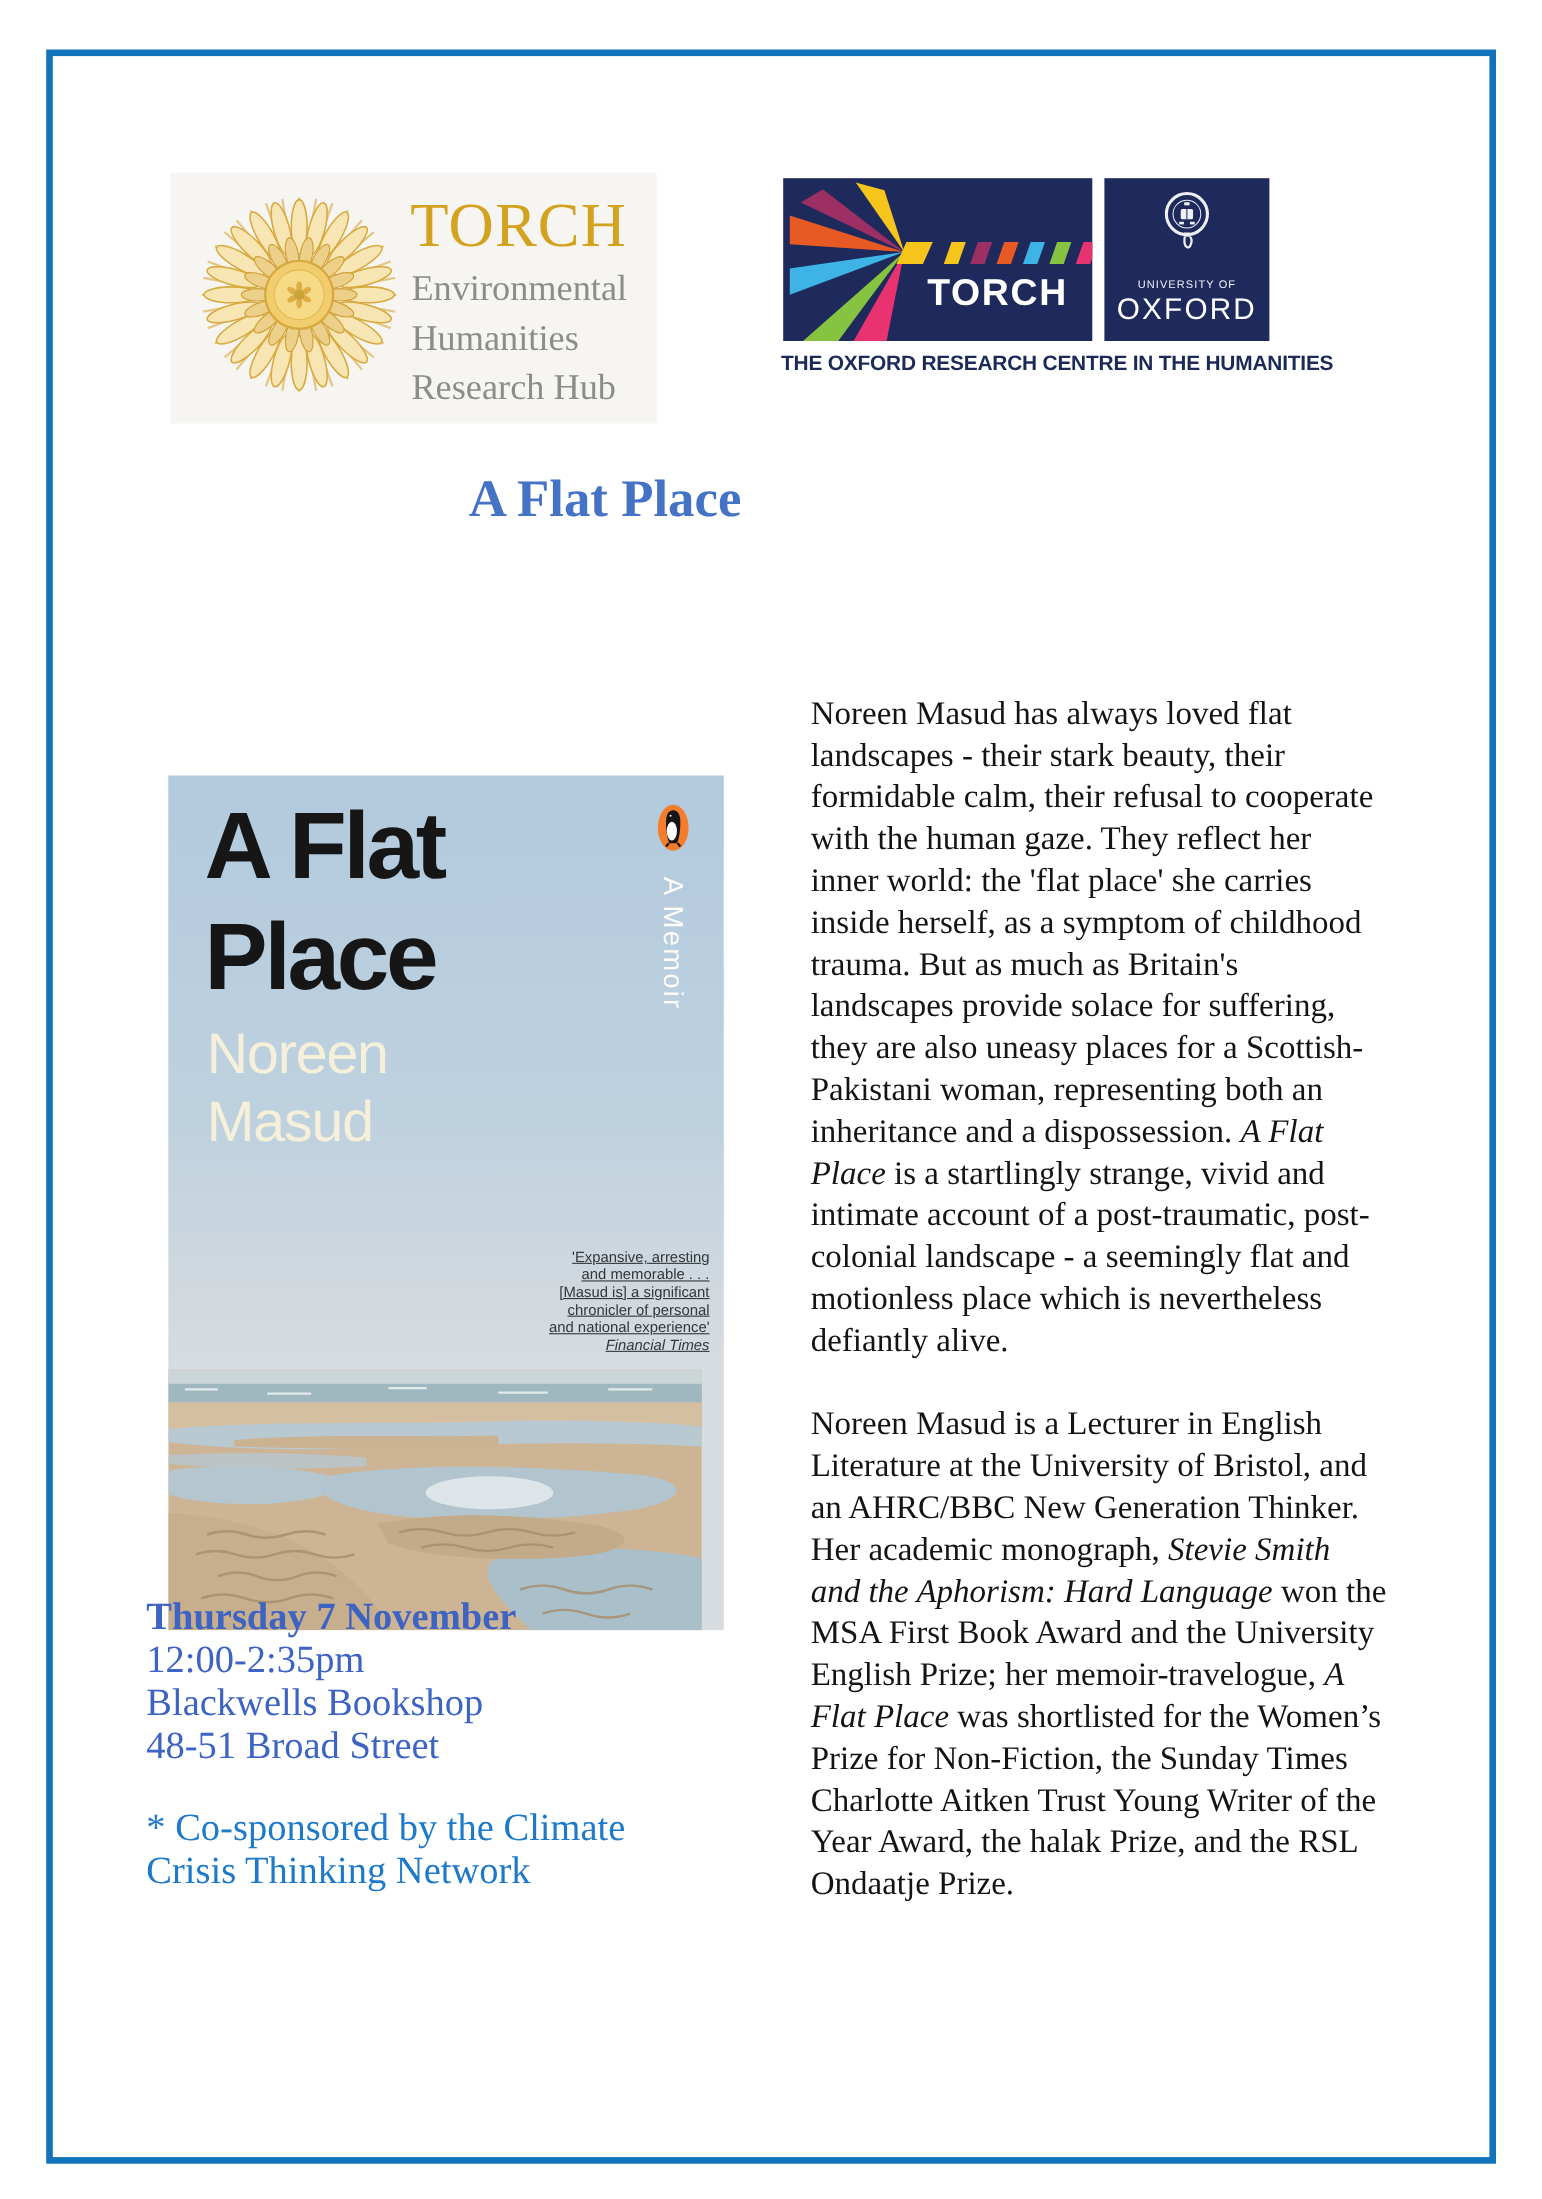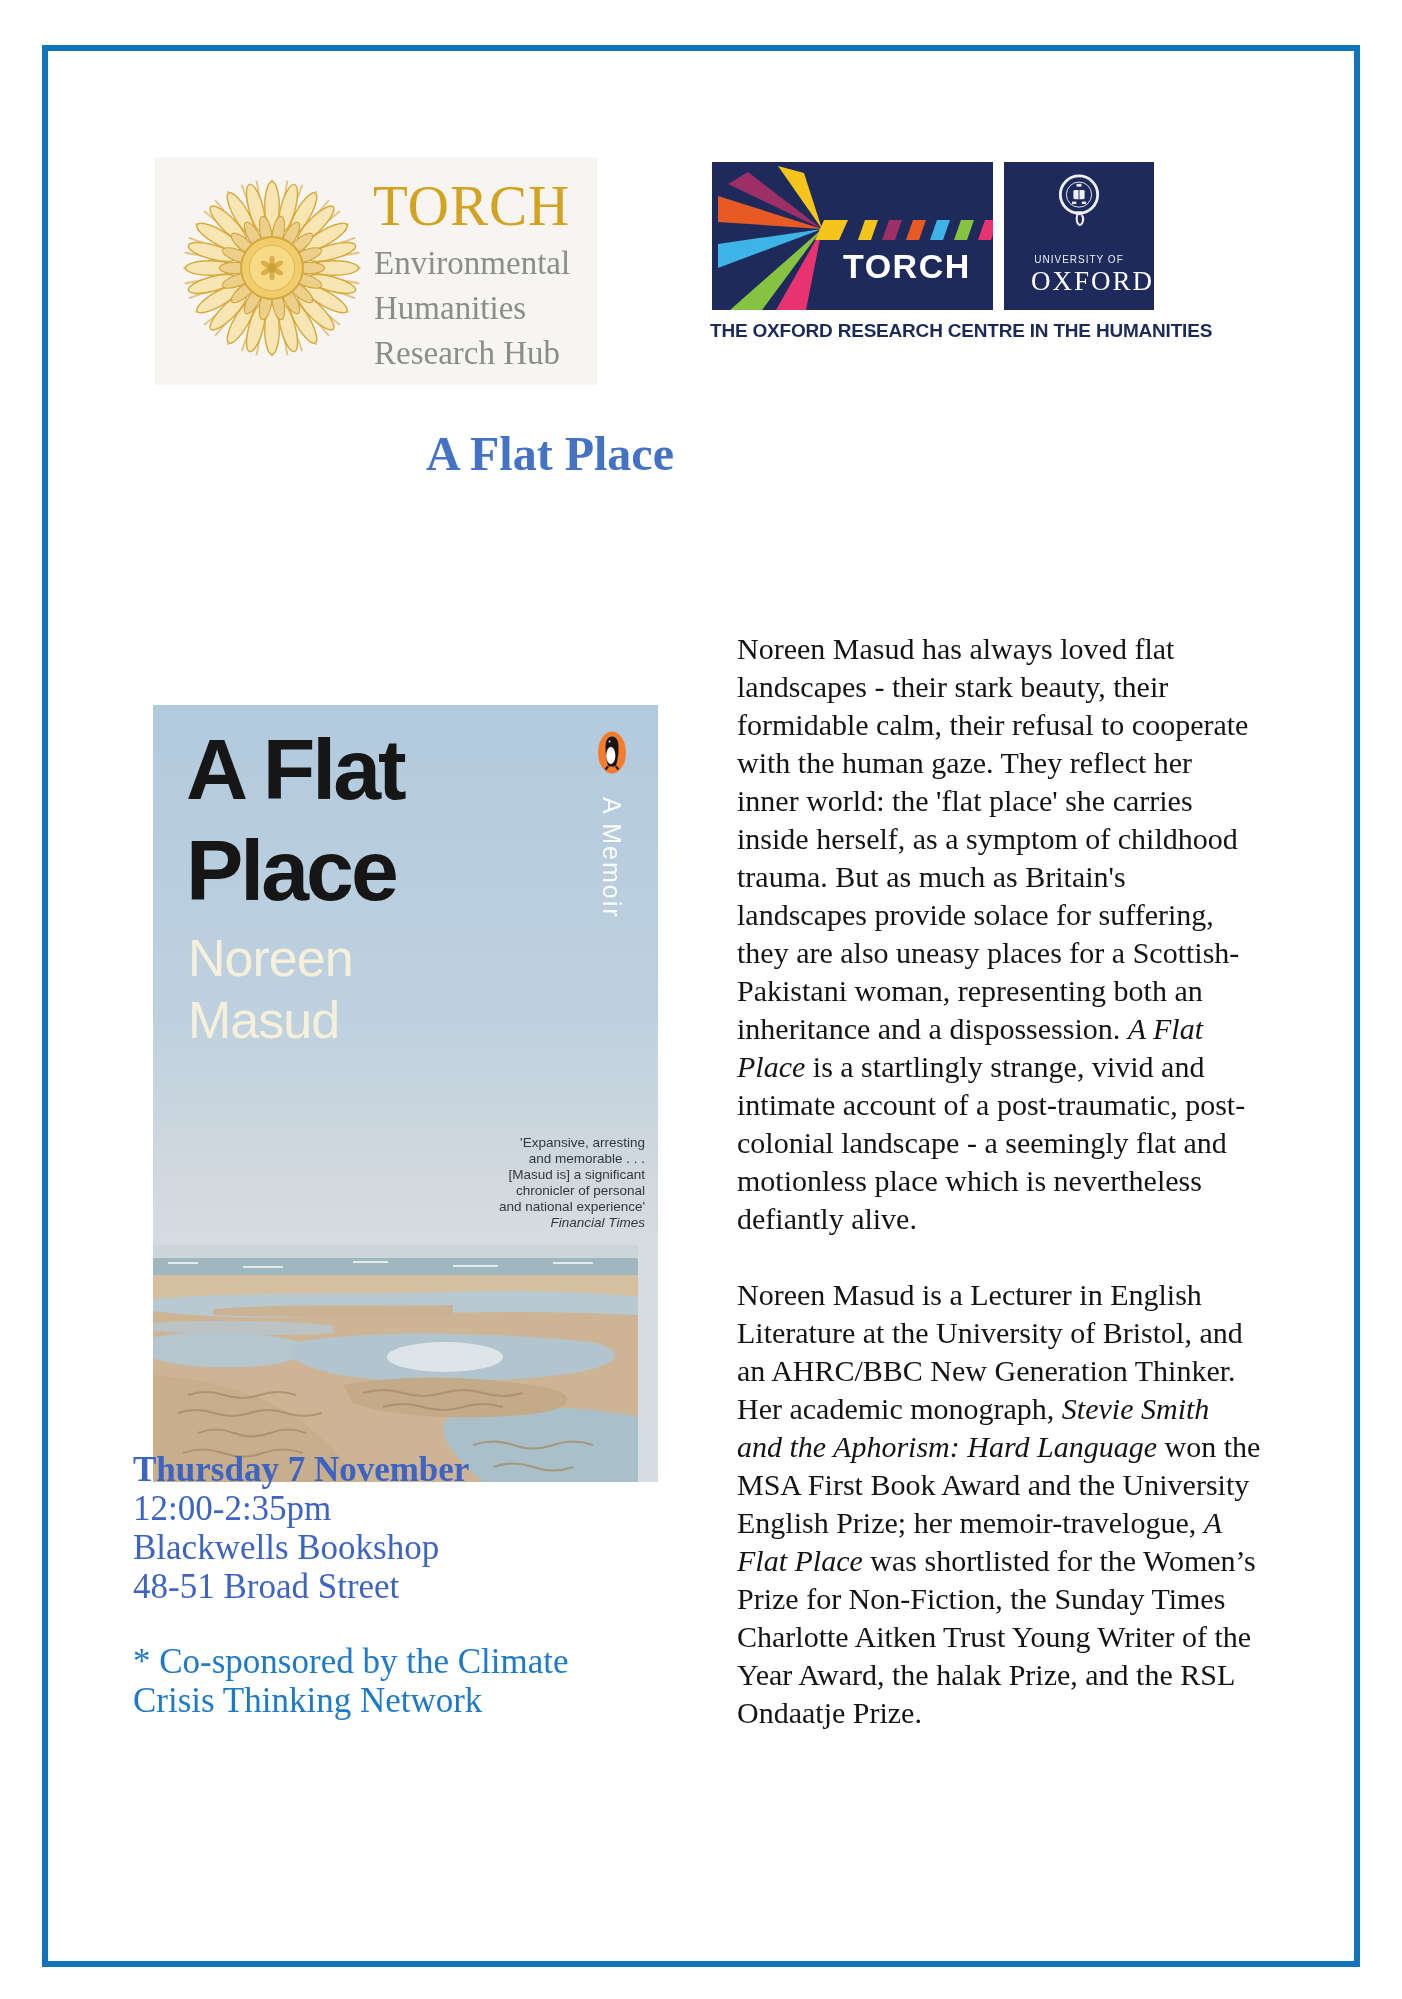--- a/index.html
+++ b/index.html
@@ -22,22 +22,22 @@
   .torch-box svg{position:absolute;left:0;top:0;width:281px;height:148px;}
   .torch-word{position:absolute;left:131px;top:85px;font-family:"Liberation Sans",sans-serif;
     font-size:34px;font-weight:600;color:#ffffff;letter-spacing:1.5px;}
 
   
   .oxford-box{position:absolute;left:1004px;top:162px;width:150px;height:148px;background:#1e2a5c;}
   .ox-crest{position:absolute;left:47px;top:8px;width:56px;height:66px;}
   .ox-l1{position:absolute;left:0;top:92px;width:150px;text-align:center;
     font-family:"Liberation Sans",sans-serif;font-size:10px;font-weight:400;
     color:#eef0f6;letter-spacing:1px;}
-  .ox-l2{position:absolute;left:0;top:104px;width:150px;text-align:right;
-    font-family:Liberation Serif, serif;font-size:27px;color:#ffffff;letter-spacing:2px;}
+  .ox-l2{position:absolute;left:0;top:104px;width:150px;text-align:center;
+    font-family:Liberation Sans, sans-serif;font-size:27px;color:#ffffff;letter-spacing:2px;}
 
   .logo-caption{position:absolute;left:710px;top:320px;width:450px;text-align:center;
     font-family:"Liberation Sans",sans-serif;font-weight:700;font-size:19px;color:#1c2a58;
     letter-spacing:-0.2px;white-space:nowrap;}
 
   
   .title{position:absolute;left:42px;top:426px;width:1016px;text-align:center;
     font-size:48px;font-weight:700;color:#4472c4;margin:0;}
   .subtitle{position:absolute;left:42px;top:534px;width:1016px;text-align:center;
     font-size:32px;font-weight:700;color:#4472c4;margin:0;}
@@ -47,21 +47,21 @@
     background:linear-gradient(180deg,#b2cade 0%,#bed1df 40%,#d2d9de 62%,#d7dce0 70%);
     overflow:hidden;font-family:"Liberation Sans",sans-serif;padding-left:20px;}
   .cover-title{position:absolute;left:33px;top:14px;font-size:86px;line-height:101px;
     font-weight:600;letter-spacing:-3px;color:#161616;}
   .cover-author{position:absolute;left:35px;top:222px;font-size:52px;line-height:62px;
     font-weight:500;letter-spacing:-1px;color:#f6f0da;}
   .penguin{position:absolute;left:444px;top:26px;width:30px;height:43px;}
   .memoir{position:absolute;left:444px;top:92px;writing-mode:vertical-rl;
     font-size:25px;letter-spacing:2px;color:#fdfcf6;font-weight:500;}
   .cover-quote{position:absolute;right:13px;top:430px;width:270px;text-align:right;
-    font-size:13.5px;line-height:16px;color:#32373c;font-weight:500;}
+    font-size:13.5px;line-height:16px;color:#32373c;font-weight:500;text-decoration:underline;}
   .cover-quote .src{font-style:italic;}
   .beach{position:absolute;left:0;bottom:0;width:485px;height:237px;}
 
   
   .event{position:absolute;left:133px;top:1450px;width:525px;text-align:left;
     font-size:35px;line-height:39px;color:#3d63c3;}
   .event .bold{font-weight:700;}
   .sponsor{margin-top:36px;color:#1e79c9;}
 
   

